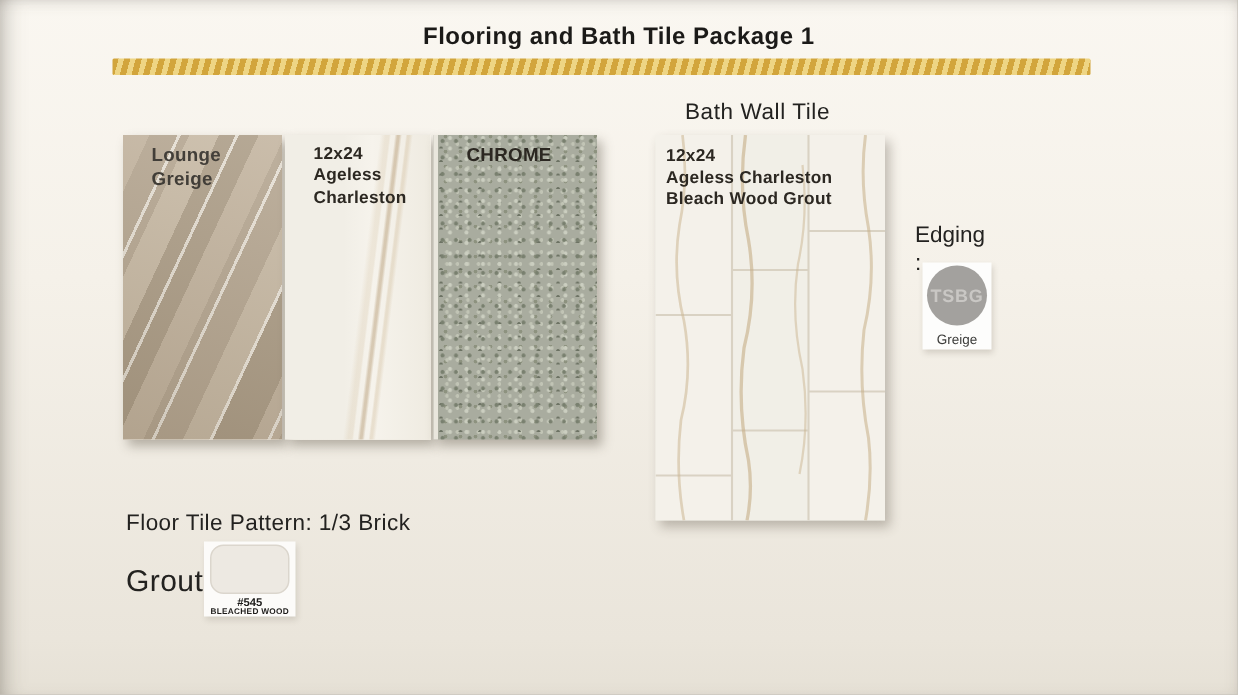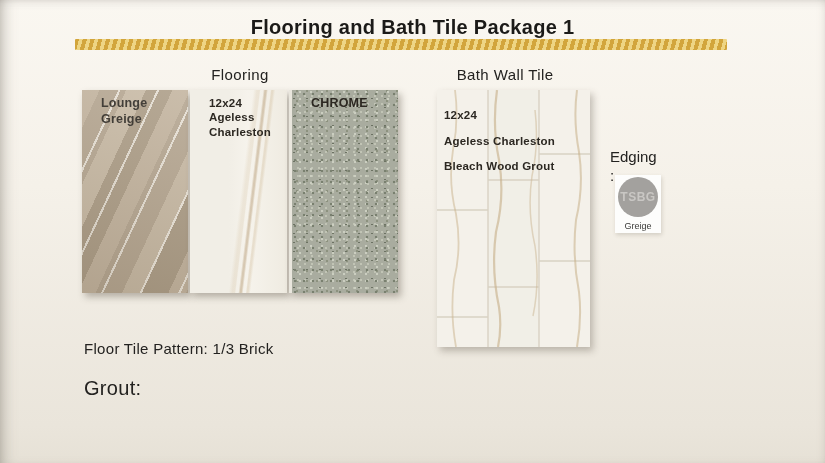--- a/index.html
+++ b/index.html
@@ -13,21 +13,21 @@
     overflow: hidden;
     background: linear-gradient(180deg, #faf7f1 0%, #f5f1e9 40%, #eae5db 92%, #e6e1d6 100%);
     box-shadow: inset 12px 0 16px -12px rgba(95,90,80,.55),
                 inset -6px 0 12px -10px rgba(95,90,80,.35),
                 inset 0 8px 12px -10px rgba(95,90,80,.30);
   }
 
   .title {
     position: absolute; top: 16px; left: 0; width: 100%;
     text-align: center;
-    font-size: 20px; font-weight: bold; letter-spacing: .3px;
+    font-size: 16px; font-weight: bold; letter-spacing: .3px;
     color: #1b1a18;
   }
 
   .divider {
     position: absolute; top: 39px; left: 75px;
     width: 652px; height: 11px;
     background: repeating-linear-gradient(105deg,
       #d2a53c 0px, #d2a53c 4px,
       #eed584 4px, #eed584 7.5px);
     border-radius: 1px;
@@ -101,21 +101,21 @@
     width: 153px; height: 257px;
     background: #f4f1ea;
     box-shadow: 3px 4px 7px rgba(70,60,45,.3);
   }
   .bath-sample svg { position: absolute; inset: 0; }
   .bath-label {
     position: absolute; top: 7px; left: 7px; right: 4px;
     font-size: 11.5px; font-weight: bold; color: #2c2822;
     line-height: 1.28; letter-spacing: .2px;
   }
-  .bath-label span { display: block; margin-top: 11px; }
+  .bath-label span { display: block; }
 
   .edging-label {
     position: absolute; left: 610px; top: 148px; width: 80px;
     font-size: 15px; color: #232220; line-height: 1.25;
   }
   .edging-label span { display: block; }
 
   .edging-badge {
     position: absolute; left: 615px; top: 175px;
     width: 46px; height: 58px;
@@ -187,21 +187,20 @@
 </style>
 </head>
 <body>
 
 <div class="canvas">
 
   <div class="title">Flooring and Bath Tile Package 1</div>
 
   <div class="divider"></div>
 
-  <div class="section-heading heading-flooring">Flooring</div>
 
   <div class="sample sample-wood">
     <div class="sample-label">
       <span>Lounge</span>
       <span>Greige</span>
     </div>
   </div>
 
   <div class="sample sample-marble">
     <div class="sample-label">
@@ -254,15 +253,20 @@
     <div class="badge-circle">
       <span class="badge-text">TSBG</span>
     </div>
     <div class="badge-caption">Greige</div>
   </div>
 
   <div class="floor-pattern-text">Floor Tile Pattern: 1/3 Brick</div>
 
   <div class="grout-label">Grout:</div>
 
+  <div class="grout-card">
+    <div class="grout-swatch"></div>
+    <div class="grout-code">#545</div>
+    <div class="grout-name">BLEACHED WOOD</div>
+  </div>
 
 
 </div>
 
 </body></html>

